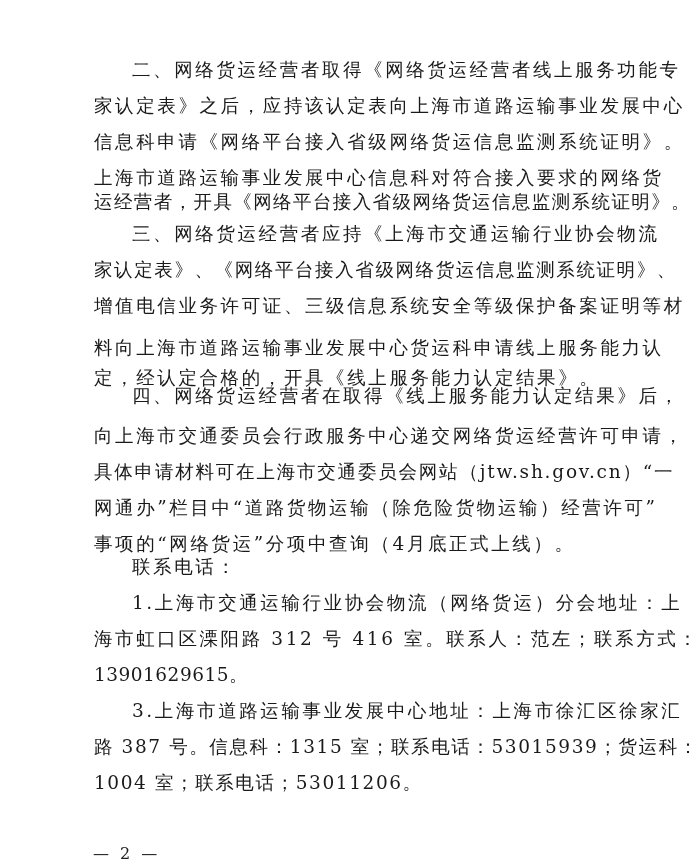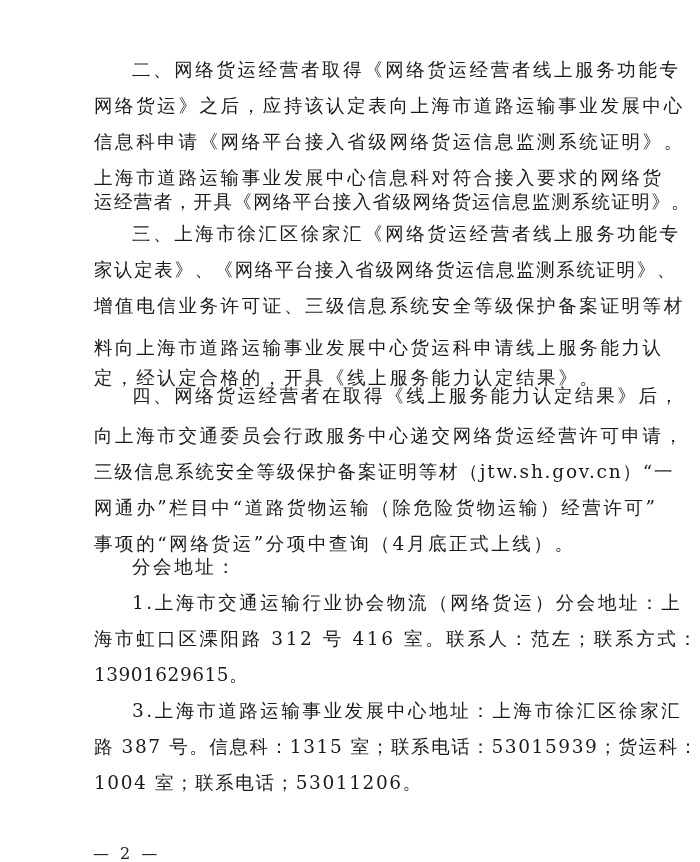--- a/index.html
+++ b/index.html
@@ -12,45 +12,45 @@
   .page-num { position: absolute; left: 93px; top: 846px; font-size: 16px; line-height: 16px;
               letter-spacing: 3px; color: #222; }
 </style>
 </head>
 <body>
 
 <div class="page">
 
   <div>
     <div class="line indent" style="top:58px">二、网络货运经营者取得《网络货运经营者线上服务功能专</div>
-    <div class="line" style="top:94px">网络货运》之后，应持该认定表向上海市道路运输事业发展中心</div>
+    <div class="line" style="top:94px">家认定表》之后，应持该认定表向上海市道路运输事业发展中心</div>
     <div class="line" style="top:130px">信息科申请《网络平台接入省级网络货运信息监测系统证明》。</div>
     <div class="line" style="top:166px">上海市道路运输事业发展中心信息科对符合接入要求的网络货</div>
 
     <div class="line" style="top:190px; letter-spacing:1.4px">运经营者，开具《网络平台接入省级网络货运信息监测系统证明》。</div>
   </div>
 
   <div>
-    <div class="line indent" style="top:222px">三、上海市徐汇区徐家汇《网络货运经营者线上服务功能专</div>
+    <div class="line indent" style="top:222px">三、网络货运经营者应持《上海市交通运输行业协会物流</div>
     <div class="line" style="top:258px; letter-spacing:1.6px">家认定表》、《网络平台接入省级网络货运信息监测系统证明》、</div>
     <div class="line" style="top:294px">增值电信业务许可证、三级信息系统安全等级保护备案证明等材</div>
     <div class="line" style="top:336px">料向上海市道路运输事业发展中心货运科申请线上服务能力认</div>
     <div class="line" style="top:366px">定，经认定合格的，开具《线上服务能力认定结果》。</div>
   </div>
 
   <div>
     <div class="line indent" style="top:384px">四、网络货运经营者在取得《线上服务能力认定结果》后，</div>
     <div class="line" style="top:424px">向上海市交通委员会行政服务中心递交网络货运经营许可申请，</div>
-    <div class="line" style="top:460px; letter-spacing:1.8px">三级信息系统安全等级保护备案证明等材（jtw.sh.gov.cn）“一</div>
+    <div class="line" style="top:460px; letter-spacing:1.8px">具体申请材料可在上海市交通委员会网站（jtw.sh.gov.cn）“一</div>
     <div class="line" style="top:496px">网通办”栏目中“道路货物运输（除危险货物运输）经营许可”</div>
     <div class="line" style="top:532px">事项的“网络货运”分项中查询（4月底正式上线）。</div>
   </div>
 
   <div>
-    <div class="line indent" style="top:555px">分会地址：</div>
+    <div class="line indent" style="top:555px">联系电话：</div>
   </div>
 
   <div>
     <div class="line indent" style="top:591px">1.上海市交通运输行业协会物流（网络货运）分会地址：上</div>
     <div class="line" style="top:627px">海市虹口区溧阳路 312 号 416 室。联系人：范左；联系方式：</div>
     <div class="line" style="top:663px; letter-spacing:0.5px">13901629615。</div>
   </div>
 
   <div>
     <div class="line indent" style="top:699px">3.上海市道路运输事业发展中心地址：上海市徐汇区徐家汇</div>

